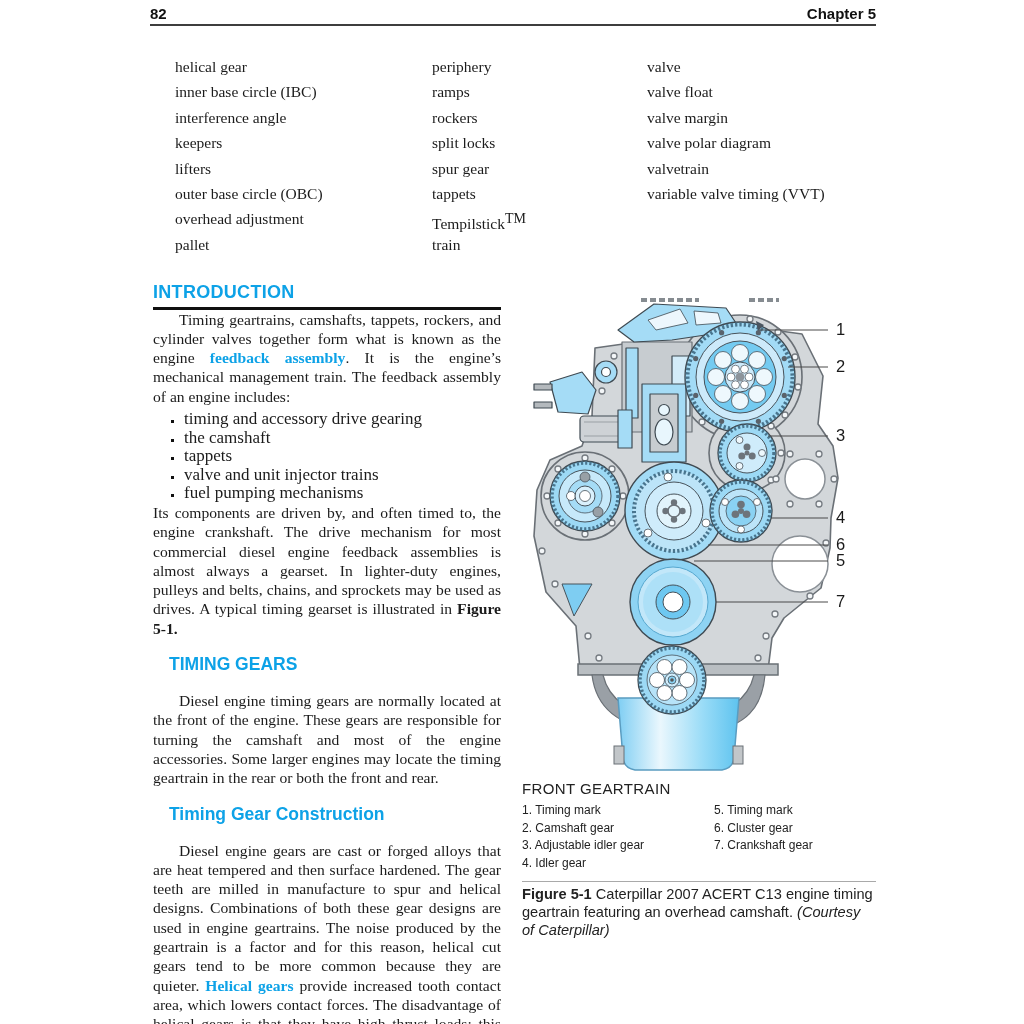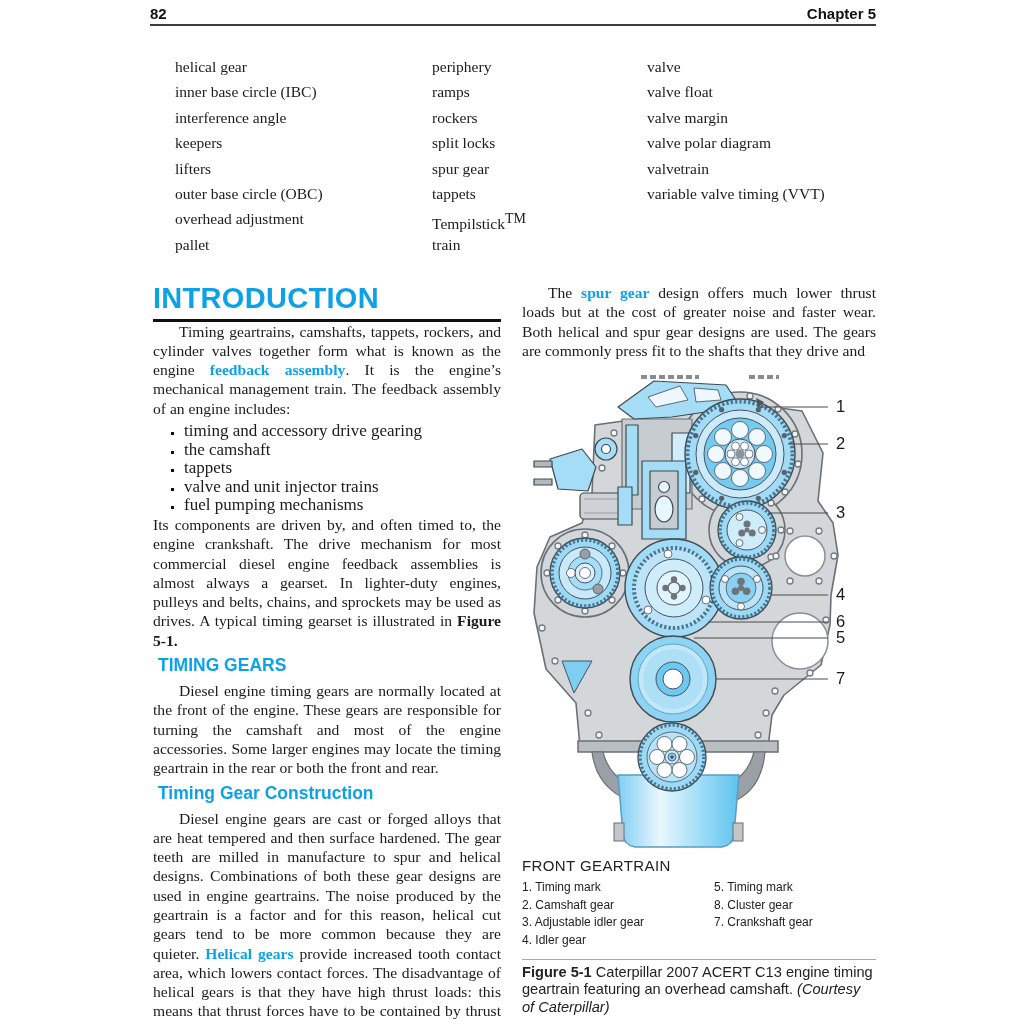--- a/index.html
+++ b/index.html
@@ -13,25 +13,25 @@
 
   
   .vocab-col { position:absolute; top:54px; font-size:15.5px; }
   .vitem { height:25.4px; line-height:25.4px; white-space:nowrap; }
   sup.tm { font-size:14px; }
 
   
   .col-left  { position:absolute; left:153px; top:282px; width:348px; }
   .col-right { position:absolute; left:522px; top:283px; width:354px; }
 
-  h1.sec { font-family:"Liberation Sans", sans-serif; font-size:29px; font-weight:bold;
+  h1.sec { font-family:"Liberation Sans", sans-serif; font-size:18px; font-weight:bold;
            color:#0da2e7; margin:0; letter-spacing:0.3px; }
   .h1-rule { height:2.5px; background:#101010; margin-top:4px; }
   h2.sec { font-family:"Liberation Sans", sans-serif; font-size:17.5px; font-weight:bold;
-           color:#0da2e7; margin:5px; }
+           color:#0da2e7; margin:16px; }
 
   p.body { font-size:15.6px; line-height:19.3px; text-align:justify; margin:0; }
   .indent { text-indent:26px; }
   .term { color:#0da2e7; font-weight:bold; }
   .mt8 { margin-top:8px; } .mt6 { margin-top:6px; }
   .mt14 { margin-top:14px; } .mt18 { margin-top:20px; }
 
   ul.bullets { margin:4px 0 0 0; padding-left:31px; list-style:square; font-size:17px; line-height:18.6px; }
   ul.bullets li::marker { font-size:11px; color:#111; }
 
@@ -104,21 +104,20 @@
     <p class="body mt6"><span>Its components are driven by, and often timed to, the engine crankshaft. The drive mechanism for most commercial diesel engine feedback assemblies is almost always a gearset. In lighter-duty engines, pulleys and belts, chains, and sprockets may be used as drives. A typical timing gearset is illustrated in </span><b>Figure 5-1.</b></p>
 
     <h2 class="sec mt18">TIMING GEARS</h2>
     <p class="body indent mt8">Diesel engine timing gears are normally located at the front of the engine. These gears are responsible for turning the camshaft and most of the engine accessories. Some larger engines may locate the timing geartrain in the rear or both the front and rear.</p>
 
     <h2 class="sec mt14">Timing Gear Construction</h2>
     <p class="body indent mt8"><span>Diesel engine gears are cast or forged alloys that are heat tempered and then surface hardened. The gear teeth are milled in manufacture to spur and helical designs. Combinations of both these gear designs are used in engine geartrains. The noise produced by the geartrain is a factor and for this reason, helical cut gears tend to be more common because they are quieter. </span><span class="term">Helical gears</span><span> provide increased tooth contact area, which lowers contact forces. The disadvantage of helical gears is that they have high thrust loads: this means that thrust forces have to be contained by thrust plates and bearings.</span></p>
   </div>
 
   <div class="col-right">
-    <p class="body indent"><span>The </span><span class="term">spur gear</span><span> design offers much lower thrust loads but at the cost of greater noise and faster wear. Both helical and spur gear designs are used. The gears are commonly press fit to the shafts that they drive and</span></p>
 
     <div class="fig">
       <svg viewBox="0 0 353 482" width="353" height="482">
         <defs>
           <linearGradient id="panG" x1="0" y1="0" x2="1" y2="0">
             <stop offset="0" stop-color="#7fcef3"></stop>
             <stop offset="0.35" stop-color="#eaf7fd"></stop>
             <stop offset="0.7" stop-color="#9adcf7"></stop>
             <stop offset="1" stop-color="#5ec3ef"></stop>
           </linearGradient>
@@ -357,21 +356,21 @@
       <div class="legend-title">FRONT GEARTRAIN</div>
       <div class="legend-cols">
         <div class="legend-c1">
           <div>1. Timing mark</div>
           <div>2. Camshaft gear</div>
           <div>3. Adjustable idler gear</div>
           <div>4. Idler gear</div>
         </div>
         <div>
           <div>5. Timing mark</div>
-          <div>8. Cluster gear</div>
+          <div>6. Cluster gear</div>
           <div>7. Crankshaft gear</div>
         </div>
       </div>
     </div>
 
     <div class="cap-rule"></div>
     <p class="caption"><b>Figure 5-1</b><span> Caterpillar 2007 ACERT C13 engine timing geartrain featuring an overhead camshaft. </span><i>(Courtesy of Caterpillar)</i></p>
   </div>
 
 </div>

